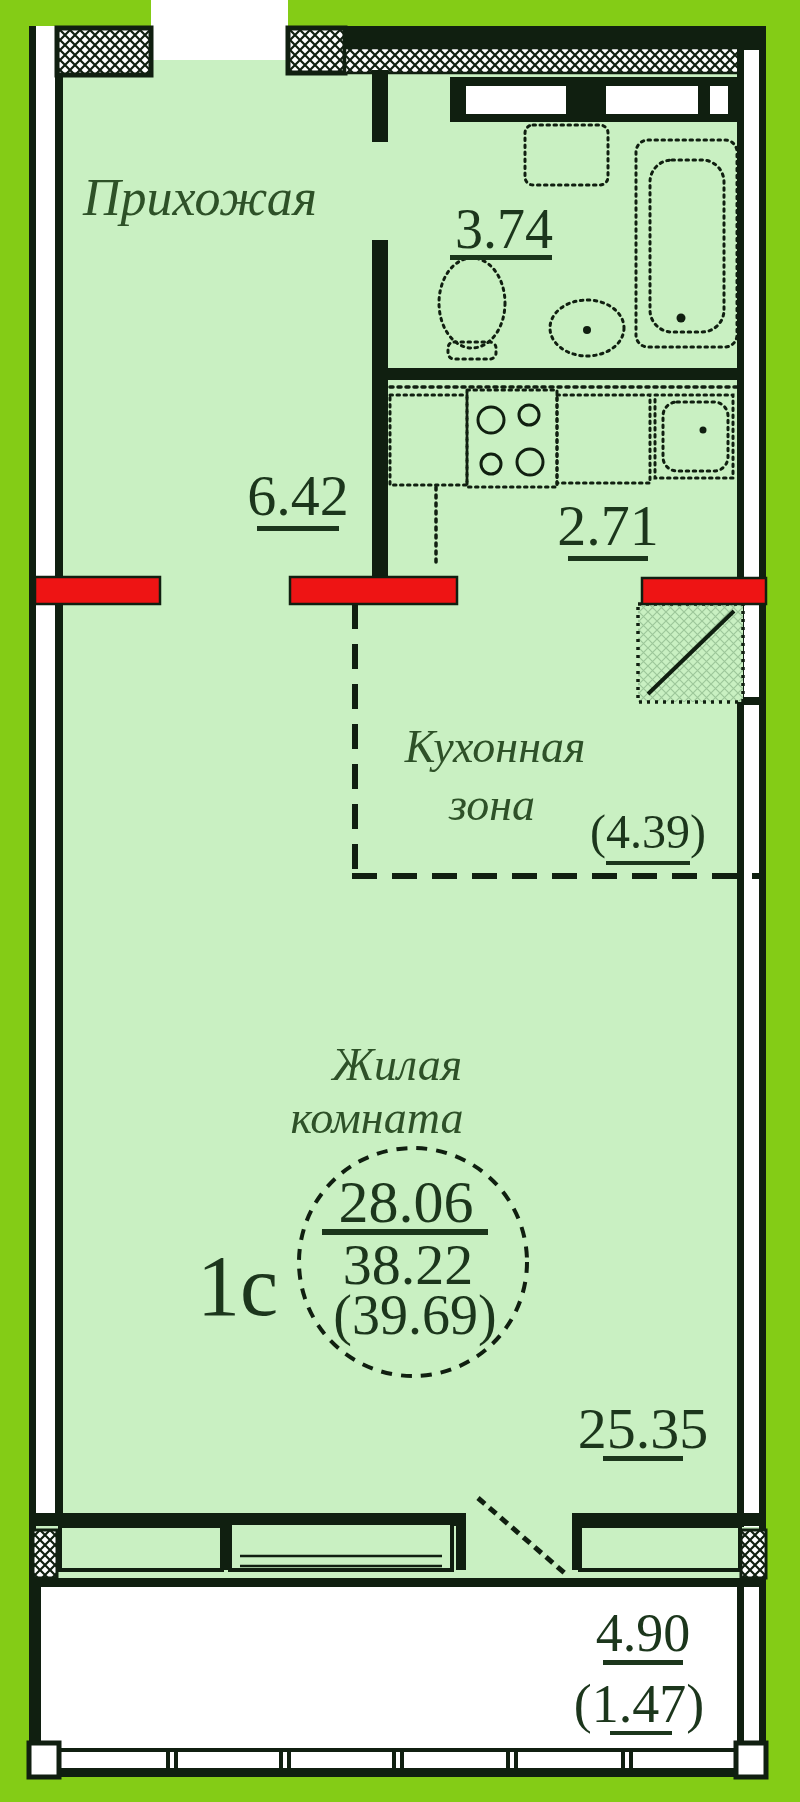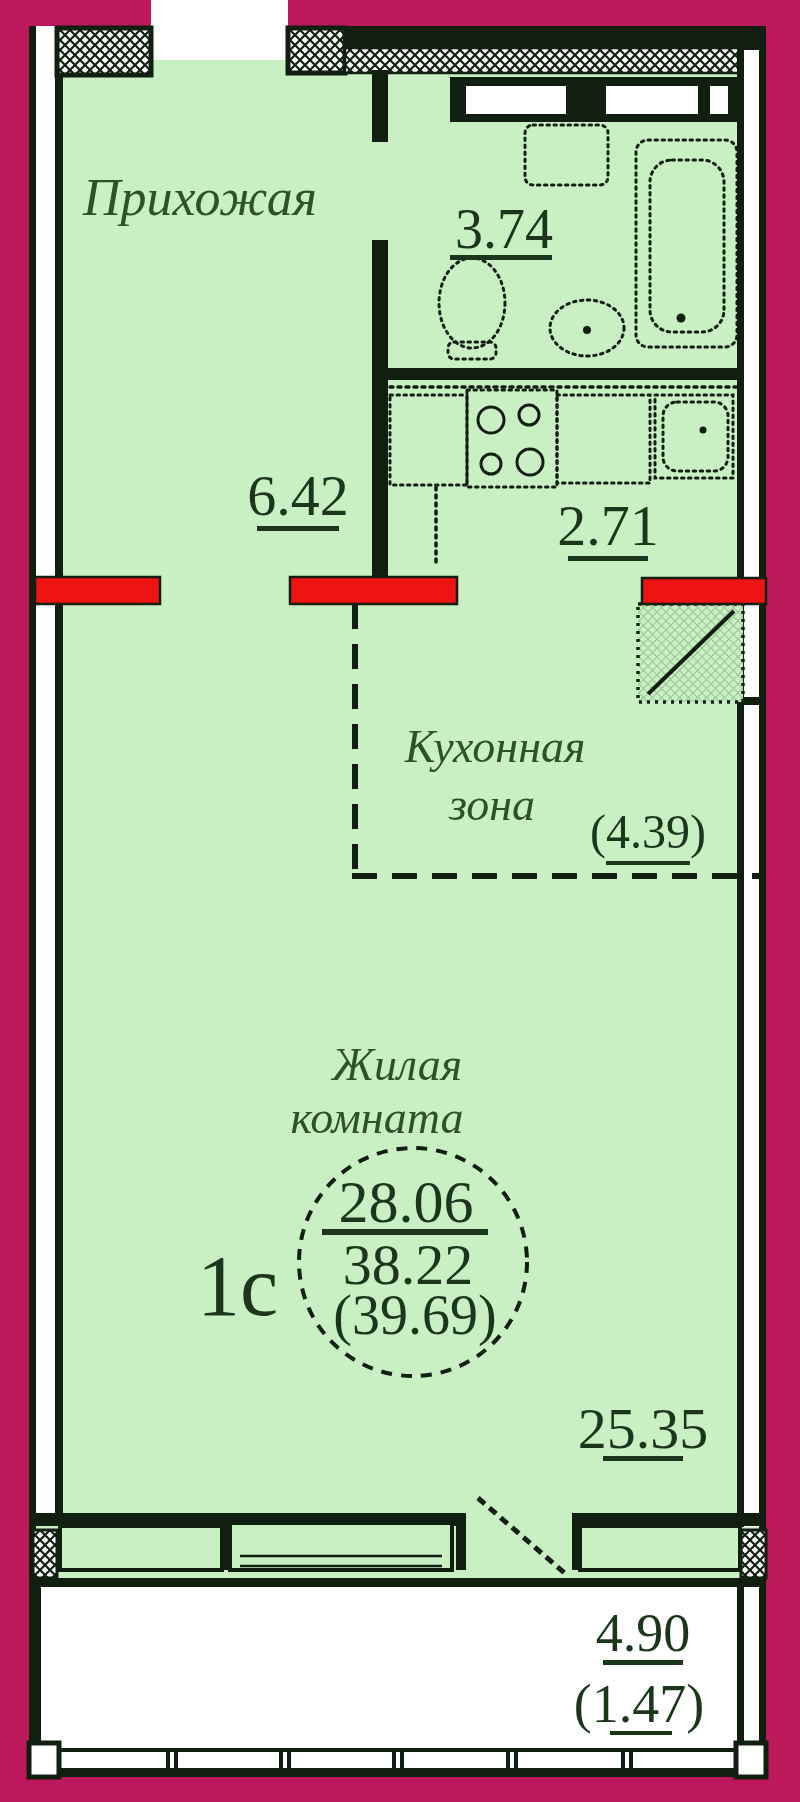--- a/index.html
+++ b/index.html
@@ -1,20 +1,20 @@
 <!DOCTYPE html>
 <html style="--wall: #101f10; --floor: #c9f0c2; --label: #2e5128; --number: #1c361c; --accent-red: #ee1414; --balcony: #ffffff;"><head>
 <meta charset="utf-8">
 <style>
   :root{
     --wall:#101f10; --floor:#c9f0c2; --label:#2e5128; --number:#1c361c;
     --accent-red:#ee1414; --balcony:#ffffff;
   }
   html,body{margin:0;padding:0;background:#ffffff;}
-  .stage{position:relative;width:800px;height:1802px;background:#be185d;overflow:hidden;}
+  .stage{position:relative;width:800px;height:1802px;background:#84cc16;overflow:hidden;}
   svg{display:block}
   .w{fill:var(--wall);}
   .white{fill:#ffffff;}
   .floorfill{fill:var(--floor);}
   .dot{fill:none;stroke:var(--wall);stroke-width:3;stroke-dasharray:2.5 4.5;stroke-linecap:round;}
   .dot2{fill:none;stroke:var(--wall);stroke-width:3.5;stroke-dasharray:3 5;stroke-linecap:round;}
   .solidln{fill:none;stroke:var(--wall);}
   .win{fill:var(--floor);stroke:var(--wall);stroke-width:4;}
   .hb{stroke:var(--wall);}
   .red{fill:var(--accent-red);stroke:var(--wall);stroke-width:2.5;}

